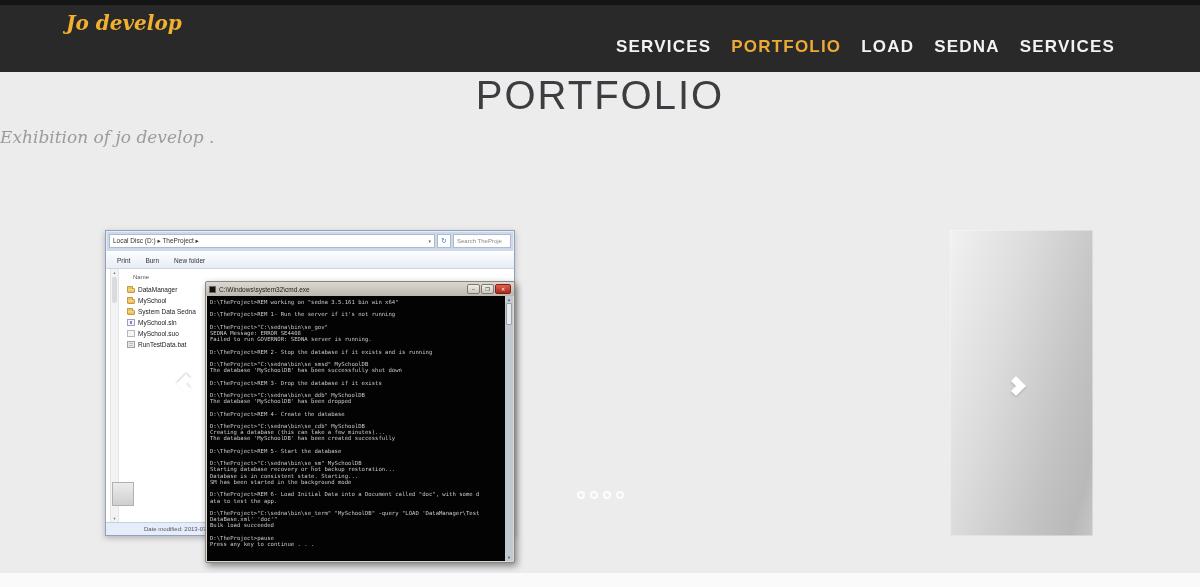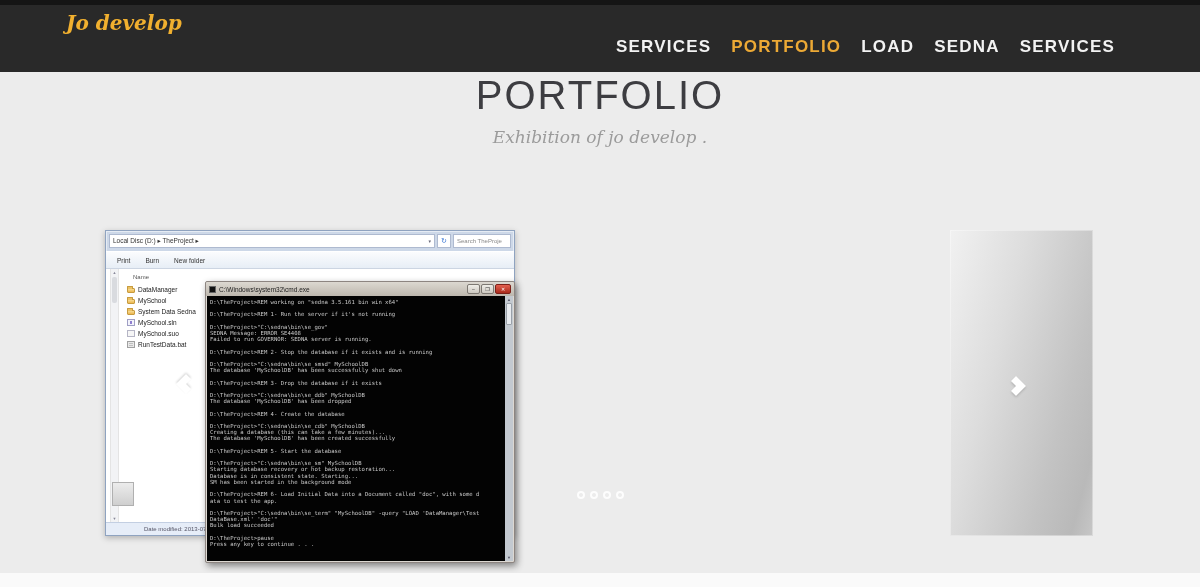--- a/index.html
+++ b/index.html
@@ -15,21 +15,21 @@
   .site-header::before{content:"";position:absolute;top:0;left:0;right:0;height:5px;background:#151515;}
   .logo{position:absolute;left:66px;top:11px;font-family:"DejaVu Serif",serif;font-style:italic;font-weight:bold;
         font-size:20px;color:#f1b02f;cursor:pointer;}
   .main-nav{position:absolute;right:85px;top:37px;display:flex;gap:20px;}
   .nav-item{font-size:17px;font-weight:bold;letter-spacing:1.2px;color:#f2f2f2;text-decoration:none;cursor:pointer;}
   .nav-item.active{color:var(--accent);}
 
   
   .page-title{position:absolute;top:73px;left:0;right:0;margin:0;text-align:center;font-weight:400;
               font-size:40px;letter-spacing:2px;color:#3d3d41;}
-  .page-subtitle{position:absolute;top:127px;left:0;right:0;margin:0;text-align:center;
+  .page-subtitle{position:absolute;top:127px;left:0;right:0;margin:0;text-align:left;
                  font-family:"DejaVu Serif",serif;font-style:italic;font-size:17px;color:#9b9b9b;}
 
   
   .slide-shot{position:absolute;left:105px;top:230px;width:410px;height:306px;cursor:pointer;}
   .next-slide{position:absolute;left:950px;top:230px;width:143px;height:306px;cursor:pointer;
               background:linear-gradient(105deg,#f1f1f1 0%,#dddddd 35%,#c3c3c3 72%,#b9b9b9 90%,#c7c7c7 100%);
               box-shadow:inset 0 0 0 1px rgba(255,255,255,.35);}
   .chev{position:absolute;width:44px;height:44px;background:transparent;border:0;padding:0;cursor:pointer;}
   .chev-left{left:163px;top:366px;}
   .chev-right{left:995px;top:368px;}

